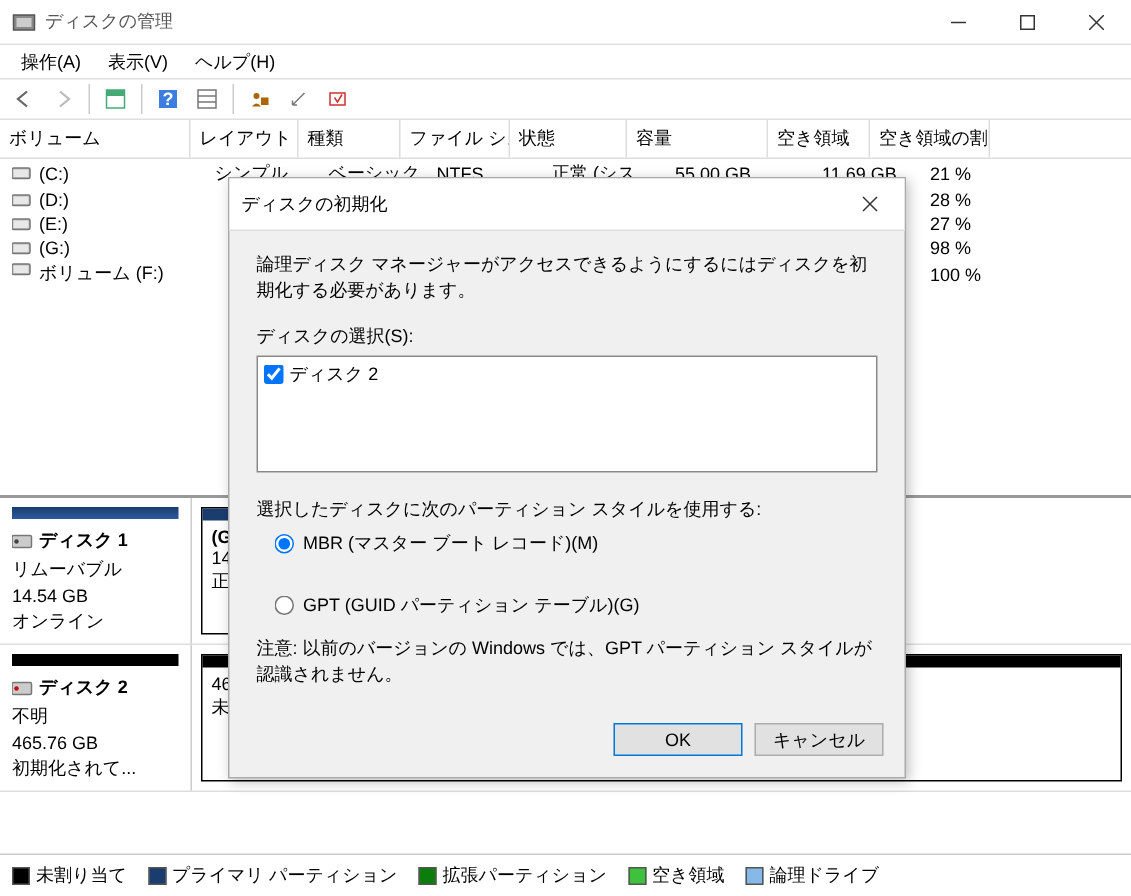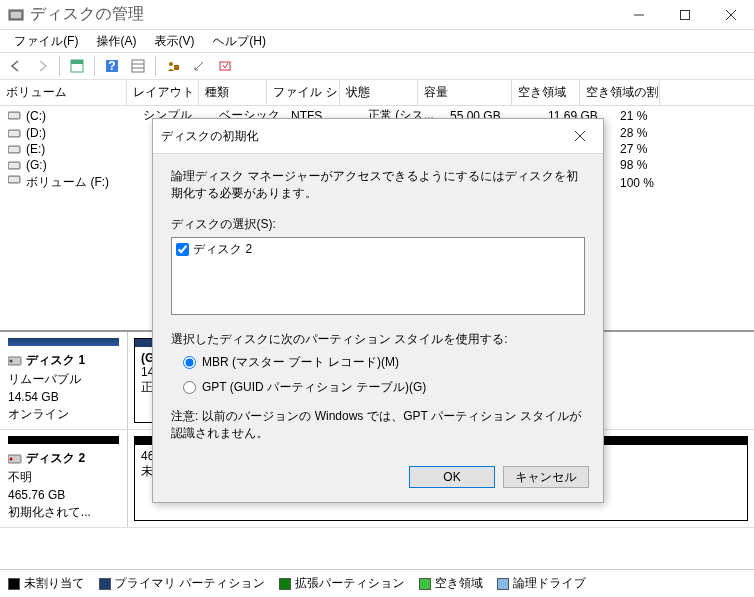--- a/index.html
+++ b/index.html
@@ -1,20 +1,20 @@
 <!DOCTYPE html>
 <html><head>
   <meta charset="utf-8">
   <style>
     * { margin: 0; padding: 0; box-sizing: border-box; font-family: "MS UI Gothic", "Yu Gothic UI", sans-serif; font-size: 12px; }
     body { background: #fff; width: 754px; height: 597px; position: relative; overflow: hidden; }
     
     .titlebar { height: 30px; display: flex; align-items: center; padding-left: 8px; background: #fff; border-bottom: 1px solid #e0e0e0; }
     .titlebar-icon { width: 16px; height: 16px; margin-right: 6px; }
-    .titlebar-title { flex: 1; color: #555; font-size: 16px; }
+    .titlebar-title { flex: 1; color: #555; font-size: 12px; }
     .titlebar-controls { display: flex; }
     .titlebar-btn { width: 46px; height: 30px; display: flex; align-items: center; justify-content: center; color: #555; }
     
     .menubar { height: 22px; display: flex; align-items: center; padding: 0 6px; gap: 2px; }
     .menu-item { padding: 3px 8px; }
     
     .toolbar { height: 28px; border-top: 1px solid #e0e0e0; border-bottom: 1px solid #e0e0e0; display: flex; align-items: center; padding: 0 4px; gap: 2px; }
     .tool-sep { width: 1px; height: 20px; background: #ccc; margin: 0 3px; }
     .tool-btn { width: 24px; height: 22px; display: flex; align-items: center; justify-content: center; }
     .vl-header { display: flex; background: #fff; border-bottom: 1px solid #ddd; }
@@ -49,21 +49,21 @@
     .dialog-overlay { position: absolute; left: 152px; top: 118px; width: 452px; background: #f0f0f0; border: 1px solid #aaa; box-shadow: 2px 2px 8px rgba(0,0,0,0.25); }
     .dialog-title { height: 30px; display: flex; align-items: center; padding: 17px 8px; background: #fff; border-bottom: 1px solid #ddd; }
     .dialog-title-text { flex: 1; font-size: 12px; }
     .dialog-close { width: 30px; height: 26px; display: flex; align-items: center; justify-content: center; }
     .dialog-body { padding: 14px 18px 16px; }
     .dialog-text { margin-bottom: 14px; }
     .dialog-label { margin-bottom: 4px; }
     .disk-listbox { border: 1px solid #888; background: #fff; height: 78px; padding: 2px; margin-bottom: 16px; overflow: auto; }
     .disk-listitem { display: flex; align-items: center; gap: 4px; padding: 1px 2px; }
     .disk-listitem input { margin: 0; }
-    .radio-group { margin: 6px 0 12px 12px; display: flex; flex-direction: column; gap: 8px; }
+    .radio-group { margin: 6px 0 12px 12px; display: flex; flex-direction: column; gap: 24px; }
     .radio-item { display: flex; align-items: center; gap: 6px; }
     .dialog-note { margin-top: 4px; }
     .dialog-buttons { display: flex; justify-content: flex-end; gap: 8px; padding: 8px 14px 14px; }
     .dlg-btn { min-width: 86px; height: 22px; border: 1px solid #adadad; background: #e1e1e1; font-size: 12px; }
     .dlg-btn.default { border-color: #0078d7; }
     
     
     .c0 { width: 127px; } .c1 { width: 72px; } .c2 { width: 68px; } .c3 { width: 73px; }
     .c4 { width: 78px; } .c5 { width: 94px; } .c6 { width: 68px; } .c7 { width: 80px; }
     
@@ -94,21 +94,20 @@
     <div class="titlebar-btn close">
         <svg width="10" height="10">
           <line x1="0" y1="0" x2="10" y2="10" stroke="#333"></line>
           <line x1="10" y1="0" x2="0" y2="10" stroke="#333"></line>
         </svg>
       </div>
   </div>
 </div>
 
 <div class="menubar">
-  <span class="menu-item">ファイル(F)</span>
   <span class="menu-item">操作(A)</span>
   <span class="menu-item">表示(V)</span>
   <span class="menu-item">ヘルプ(H)</span>
 </div>
 
 <div class="toolbar">
   <div class="tool-btn">
       <svg width="14" height="14">
         <path d="M9 2 L3 7 L9 12" fill="none" stroke="#666" stroke-width="1.5"></path>
       </svg>

